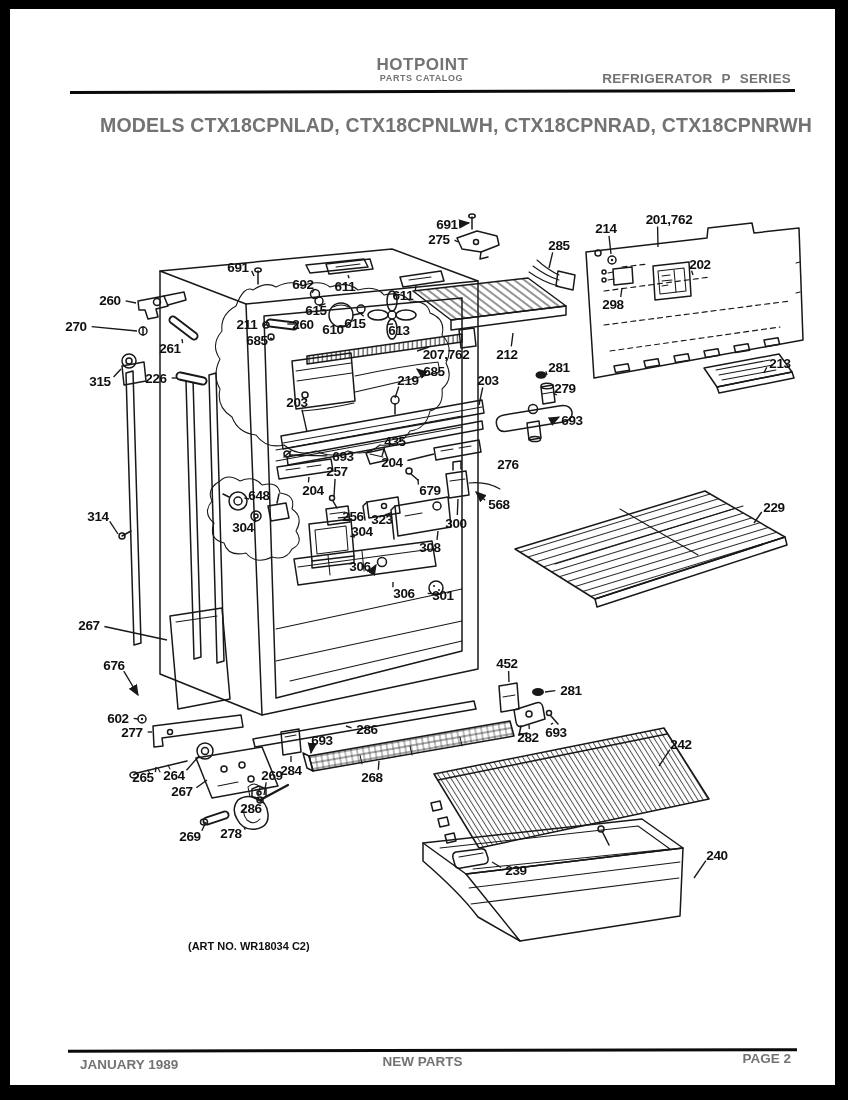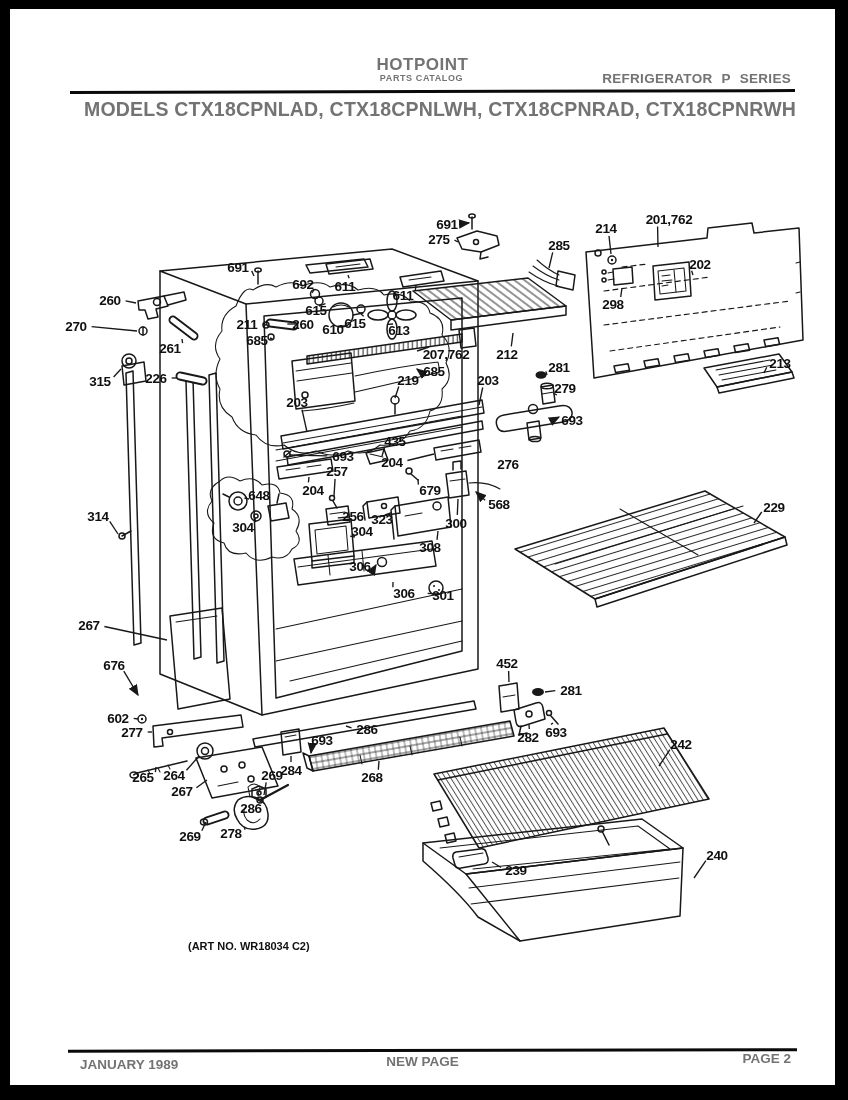--- a/index.html
+++ b/index.html
@@ -6,21 +6,21 @@
   .page{position:relative;width:848px;height:1100px;background:#fff;box-sizing:border-box;
         border:solid #000;border-width:9px 13px 15px 10px;overflow:hidden;
         font-family:"Liberation Sans",sans-serif;color:#737373;}
   .brand{position:absolute;top:46px;left:0;right:0;text-align:center;
          font-weight:bold;font-size:17px;letter-spacing:.5px;}
   .brand-sub{position:absolute;top:64px;left:0;right:2px;text-align:center;
          font-weight:bold;font-size:9px;letter-spacing:.6px;}
   .series{position:absolute;top:62px;right:44px;font-weight:bold;font-size:13.5px;
          letter-spacing:.3px;word-spacing:5px;text-align:right;}
   .top-rule{position:absolute;top:81px;left:60px;right:40px;height:3px;background:#0a0a0a;transform:rotate(-.15deg);}
-  .models{position:absolute;top:89px;left:74px;margin:0;font-weight:bold;font-size:19.5px;letter-spacing:.2px;}
+  .models{position:absolute;top:89px;left:74px;margin:16px;font-weight:bold;font-size:19.5px;letter-spacing:.2px;}
   .bottom-rule{position:absolute;top:1040px;left:58px;right:38px;height:2.5px;background:#0a0a0a;transform:rotate(-.12deg);}
   .f-date{position:absolute;top:1048px;left:70px;font-weight:bold;font-size:13.5px;}
   .f-center{position:absolute;top:1045px;left:0;right:0;text-align:center;font-weight:bold;font-size:13.5px;}
   .f-page{position:absolute;top:1042px;right:44px;font-weight:bold;font-size:13.5px;margin-left:32px;}
   #diagram{position:absolute;left:0;top:0;width:848px;height:1100px;}
   .ln{stroke:#181818;fill:none;stroke-width:1.5;stroke-linecap:round;stroke-linejoin:round;}
   .thin{stroke-width:1.05;}
   .dash{stroke-dasharray:5 4;stroke-width:1.15;}
   .fillb{fill:#181818;stroke:none;}
   .capB{stroke:#181818;stroke-width:9;stroke-linecap:round;fill:none;}
@@ -469,15 +469,15 @@
         <text x="506" y="866" class="plabel">239</text>
         <line x1="695.9" y1="851.7" x2="684" y2="869" class="leader"></line>
         <text x="707" y="851" class="plabel">240</text>
       </g>
 
     <text class="artno" x="178" y="941">(ART NO. WR18034 C2)</text>
   </svg>
 
   <div class="bottom-rule"></div>
   <span class="f-date">JANUARY 1989</span>
-  <span class="f-center">NEW PAGE</span>
+  <span class="f-center">NEW PARTS</span>
   <span class="f-page">PAGE 2</span>
 </div>
 
 </body></html>

